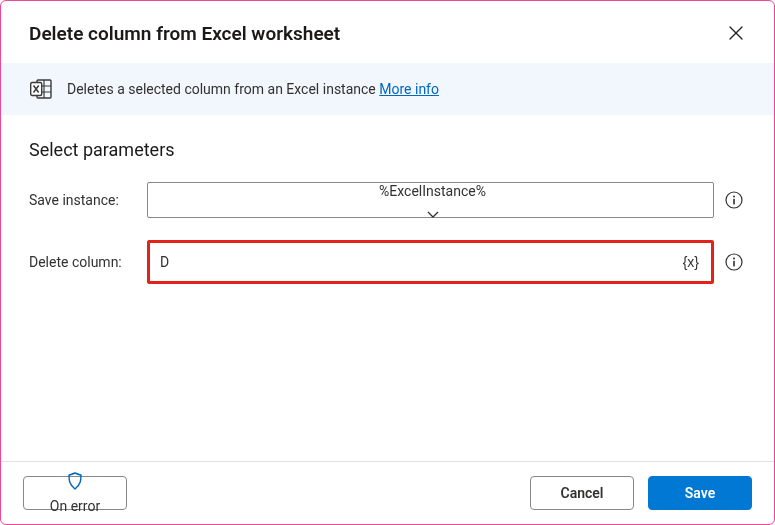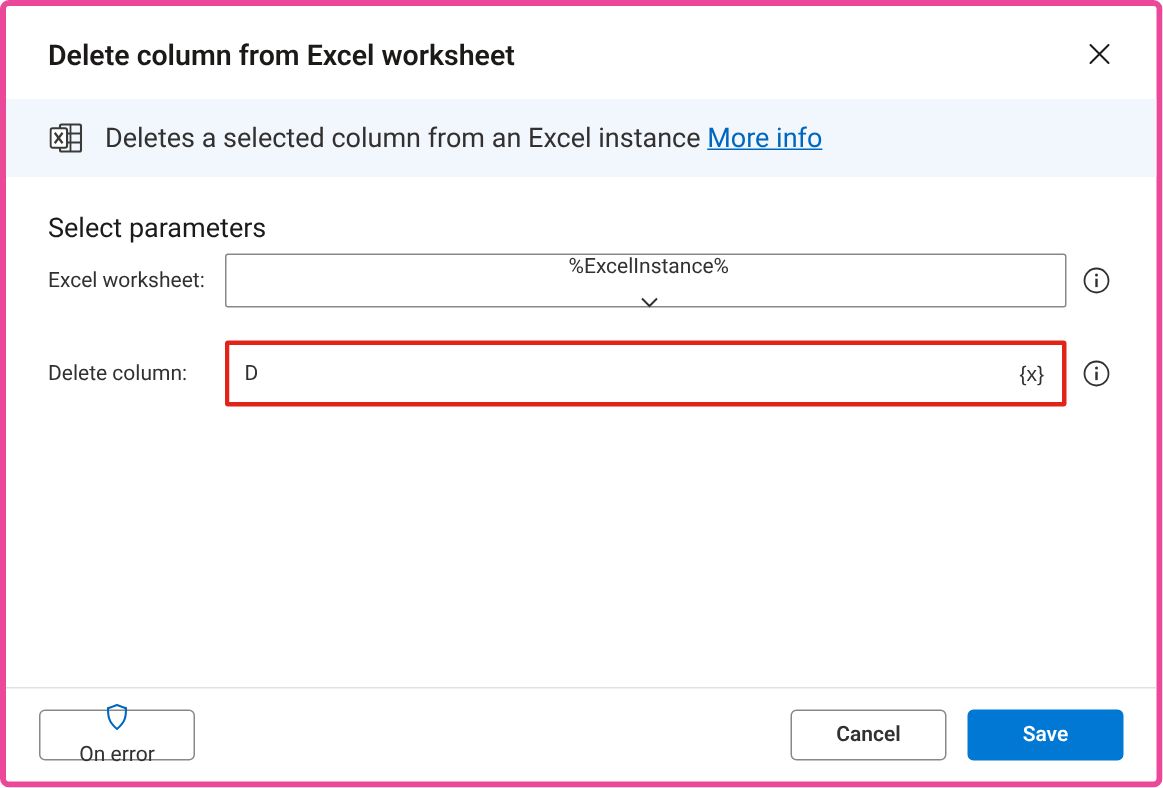--- a/index.html
+++ b/index.html
@@ -6,21 +6,21 @@
   html, body {
     margin: 0; padding: 0;
     width: 775px; height: 525px;
     font-family: "Segoe UI", -apple-system, BlinkMacSystemFont, Roboto, sans-serif;
     font-size: 14px;
     color: #323130;
     background: #fff;
   }
   .dialog {
     width: 775px; height: 525px;
-    border: 4px solid #ec4899;
+    border: 1px solid #ec4899;
     border-radius: 6px;
     display: flex;
     flex-direction: column;
     overflow: hidden;
     position: relative;
   }
   .header {
     display: flex;
     align-items: center;
     justify-content: space-between;
@@ -44,36 +44,36 @@
     align-items: center;
     gap: 14px;
     color: #323130;
   }
   .infobar .icon {
     flex: 0 0 24px;
     width: 24px; height: 24px;
     display: flex; align-items: center; justify-content: center;
   }
   .infobar .text {
-    font-size: 18px;
+    font-size: 14px;
   }
   .infobar a {
     color: #0067c0;
     text-decoration: underline;
     cursor: pointer;
   }
   .body {
     flex: 1;
     padding: 24px 28px 0 28px;
   }
   .section-title {
     font-size: 18px;
     font-weight: 400;
     color: #1b1a19;
-    margin-bottom: 6px;
+    margin-bottom: 22px;
   }
   .field-row {
     display: flex;
     align-items: center;
     margin-bottom: 22px;
     gap: 8px;
   }
   .field-label {
     width: 110px;
     flex: 0 0 110px;
@@ -193,21 +193,21 @@
     </span>
     <span class="text">
       <span>Deletes a selected column from an Excel instance </span><a>More info</a>
     </span>
   </div>
 
   <div class="body">
     <div class="section-title">Select parameters</div>
 
     <div class="field-row">
-      <div class="field-label">Excel worksheet:</div>
+      <div class="field-label">Save instance:</div>
       <div class="field-control">
         <div class="combo">
           <span class="value">%ExcelInstance%</span>
           <span>
             <svg width="14" height="14" viewBox="0 0 14 14">
                 <path d="M2 5 L7 10 L12 5" fill="none" stroke="#323130" stroke-width="1.3"></path>
               </svg>
           </span>
         </div>
       </div>

